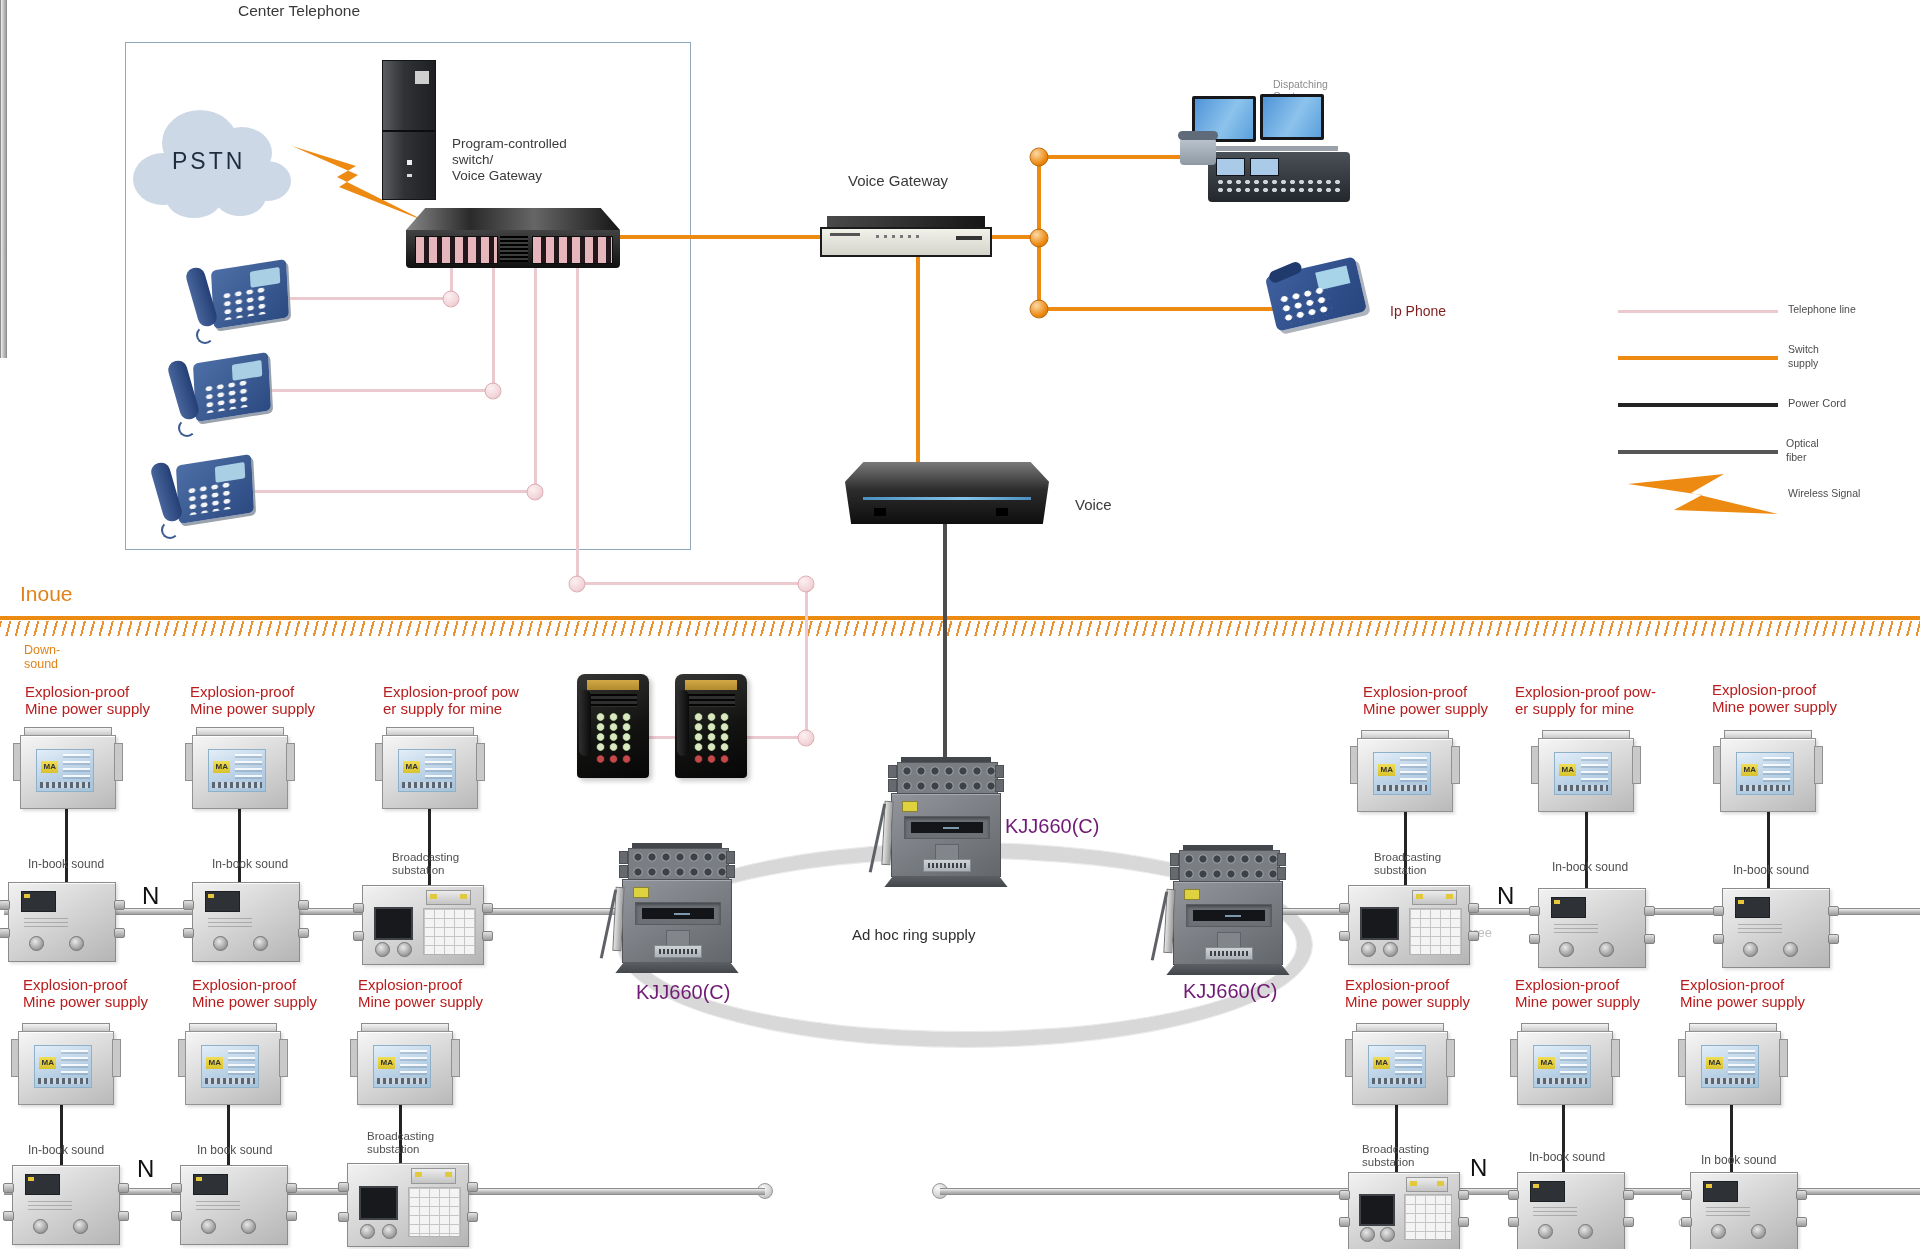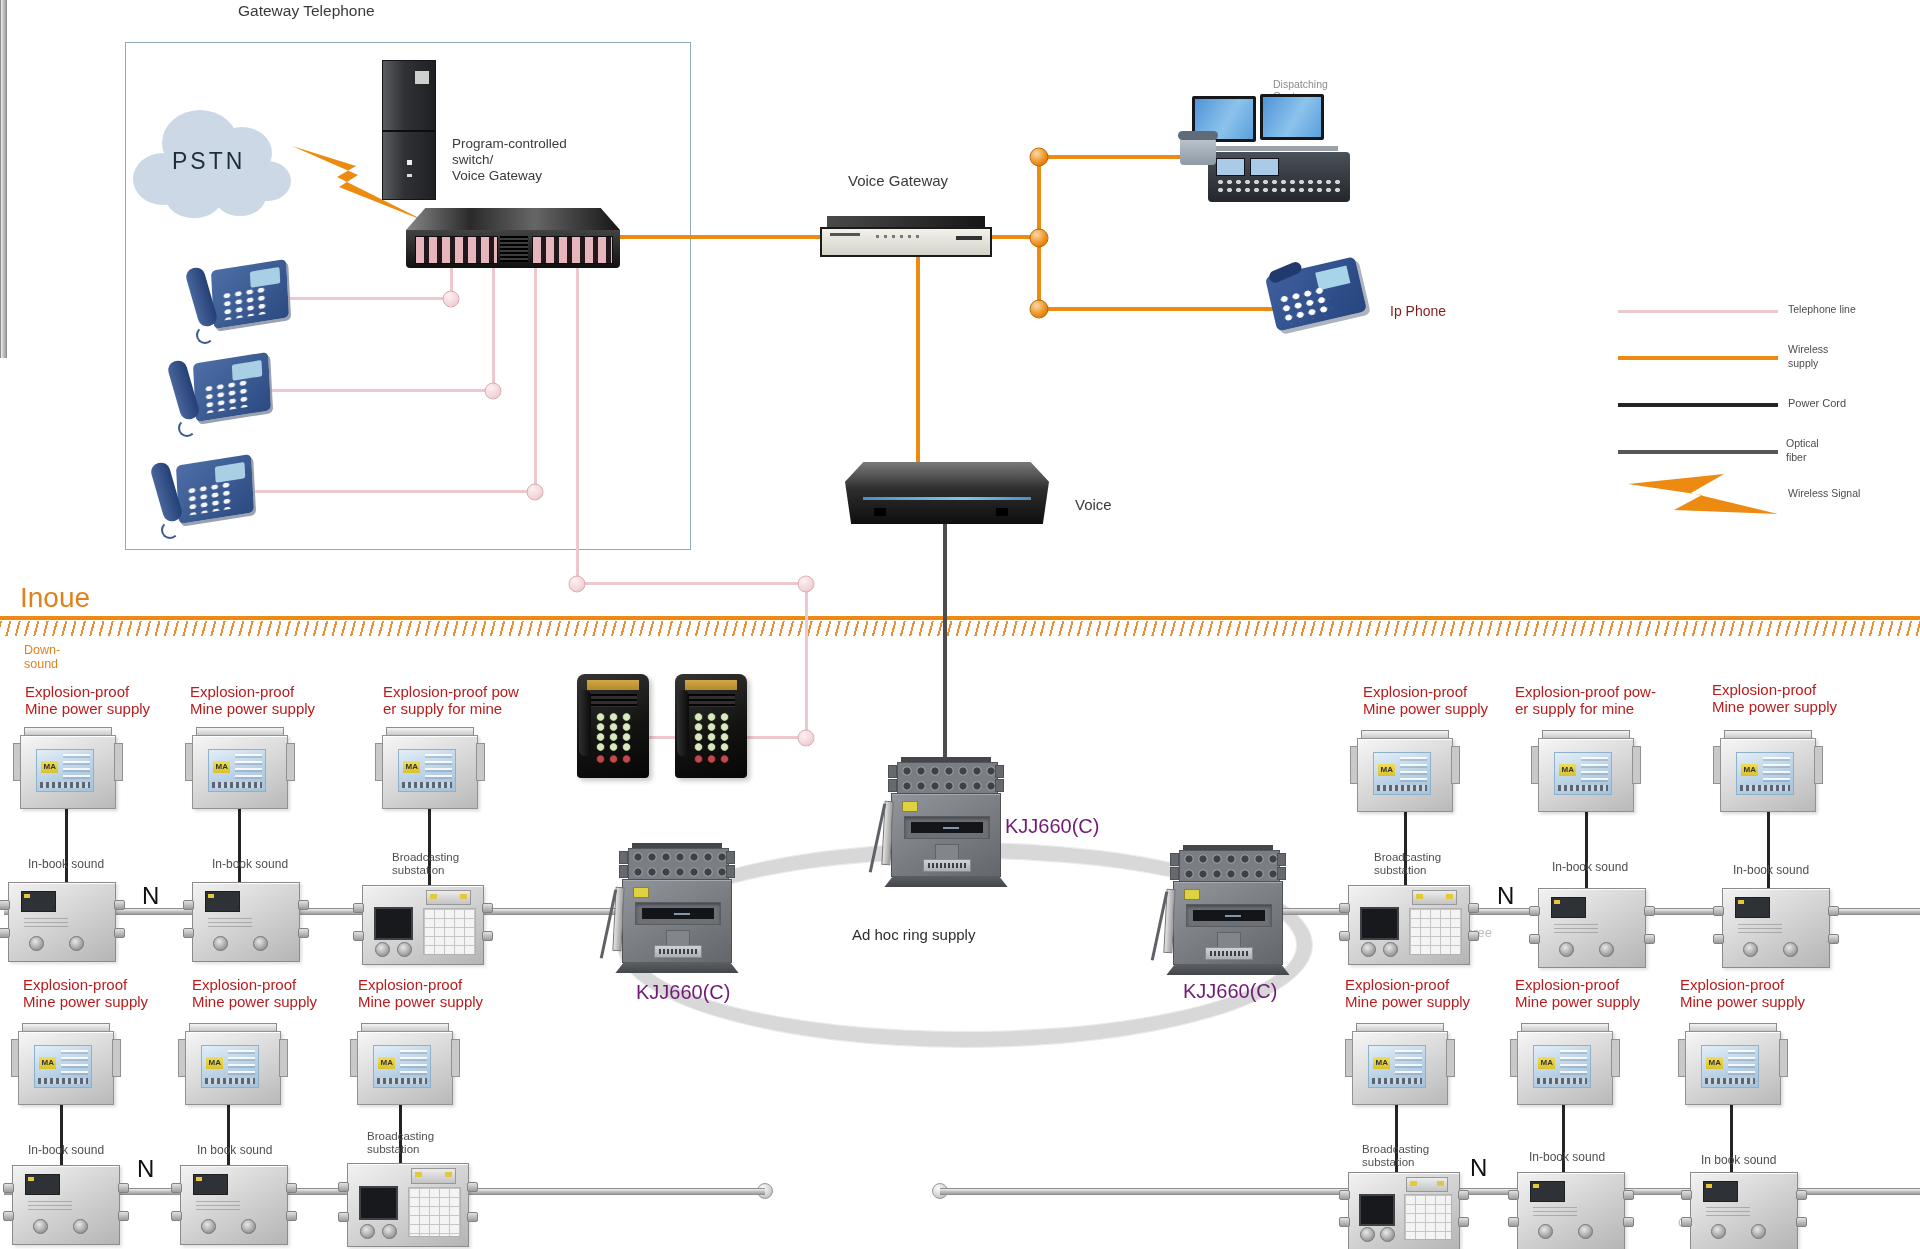--- a/index.html
+++ b/index.html
@@ -139,25 +139,25 @@
   .ring{position:absolute;border:15px solid #d6d6d6;border-radius:50%;opacity:.95;box-shadow:inset 0 0 0 1px #e9e9e9, 0 0 0 1px #e9e9e9}
   
   .leg-line{position:absolute;width:160px}
 </style>
 </head>
 <body>
 
 <div id="c">
 
   <div class="obox" style="left:125px;top:42px;width:564px;height:506px"></div>
-  <div class="t-title" style="left:238px;top:2px">Gateway Telephone</div>
+  <div class="t-title" style="left:238px;top:2px">Center Telephone</div>
 
   <div class="ground gline" style="top:616px"></div>
   <div class="ground ghatch" style="top:621px"></div>
-  <div class="t-or" style="left:20px;top:582px;font-size:28px">Inoue</div>
+  <div class="t-or" style="left:20px;top:582px;font-size:21px">Inoue</div>
   <div class="t-or" style="left:24px;top:644px;font-size:12.5px;line-height:13.5px">
     <span>Down-</span><br><span>sound</span>
   </div>
 
   <div class="ring" style="left:618px;top:843px;width:664px;height:174px"></div>
   <div class="busv" style="left:762px;top:1012px;height:180px"></div>
   <div class="busv" style="left:937px;top:1014px;height:178px"></div>
   <div class="dot-s" style="left:765px;top:1191px"></div>
   <div class="dot-s" style="left:940px;top:1191px"></div>
 
@@ -282,21 +282,21 @@
         <i class="keys"></i>
       </div>
   </div>
   <div class="abs" style="left:1390px;top:303px;font-size:14px;color:#7f1d1d">Ip Phone</div>
 
   <div>
     <div class="leg-line hl" style="left:1618px;top:310px;height:3px;background:#ecc9cf"></div>
     <div class="t-leg" style="left:1788px;top:303px">Telephone line</div>
     <div class="leg-line hl" style="left:1618px;top:356px;height:4px;background:#ED8A12"></div>
     <div class="t-leg" style="left:1788px;top:343px">
-      <span>Wireless</span><br><span>supply</span>
+      <span>Switch</span><br><span>supply</span>
     </div>
     <div class="leg-line hl" style="left:1618px;top:403px;height:4px;background:#242424"></div>
     <div class="t-leg" style="left:1788px;top:397px;font-size:11px">Power Cord</div>
     <div class="leg-line hl" style="left:1618px;top:450px;height:4px;background:#575757"></div>
     <div class="t-leg" style="left:1786px;top:437px">
       <span>Optical</span><br><span>fiber</span>
     </div>
     <svg class="abs" style="left:1628px;top:474px" width="150" height="42" viewBox="0 0 150 42">
       <polygon points="0,10 96,0 63,19 150,40 46,36 74,21" fill="#ED8A12"></polygon>
     </svg>

